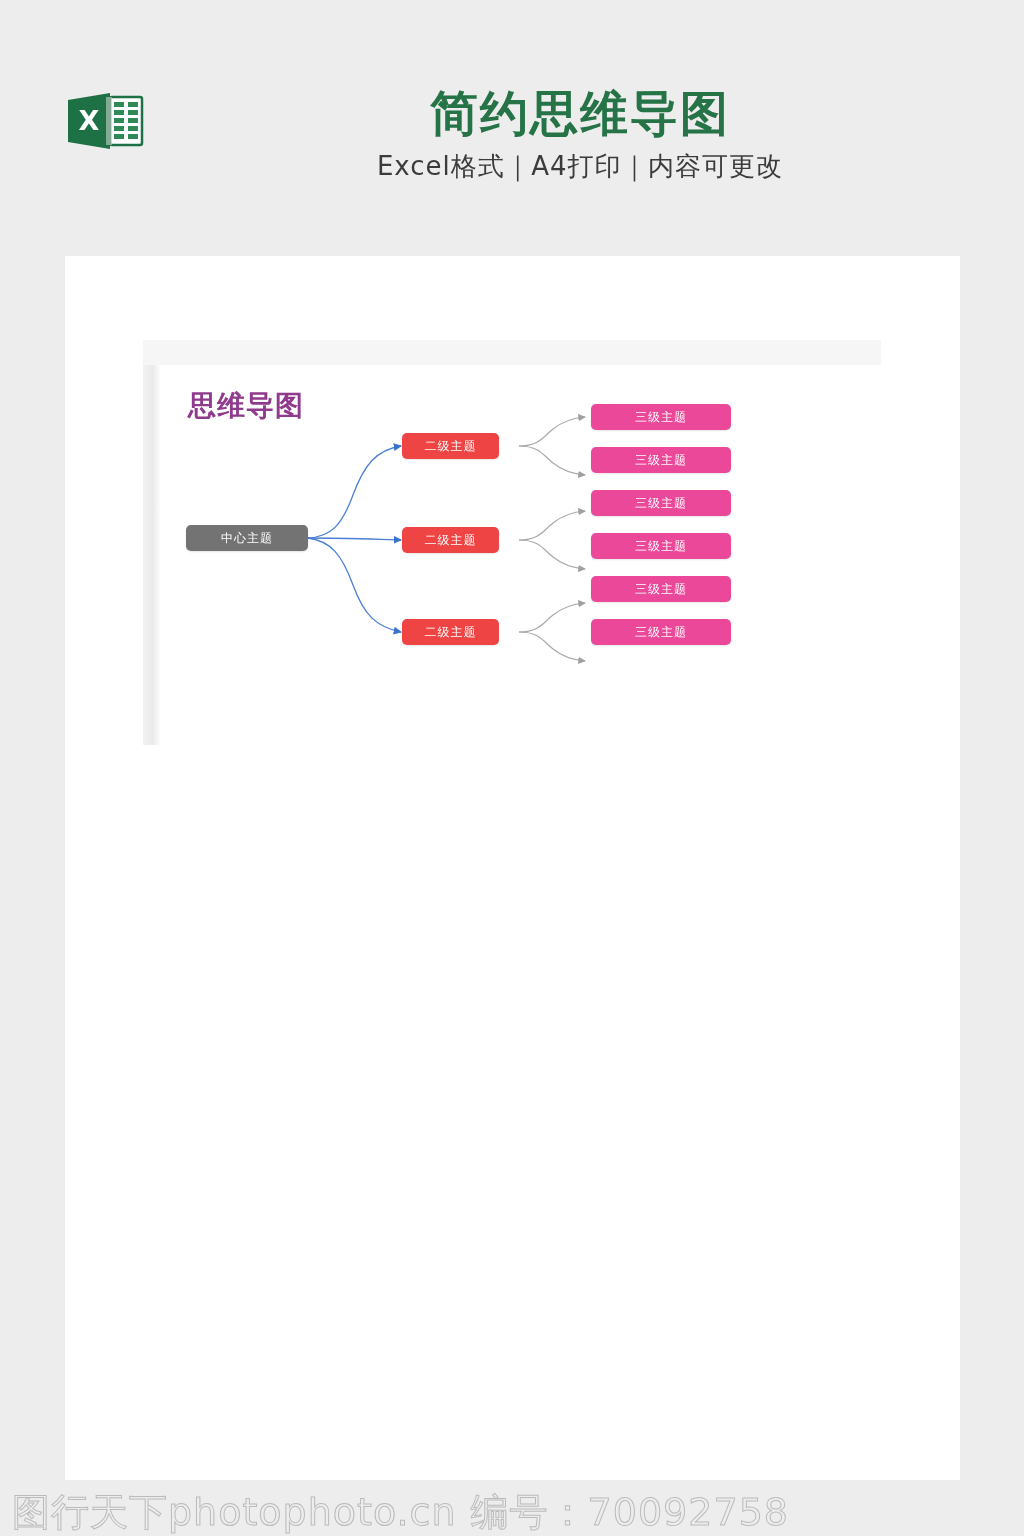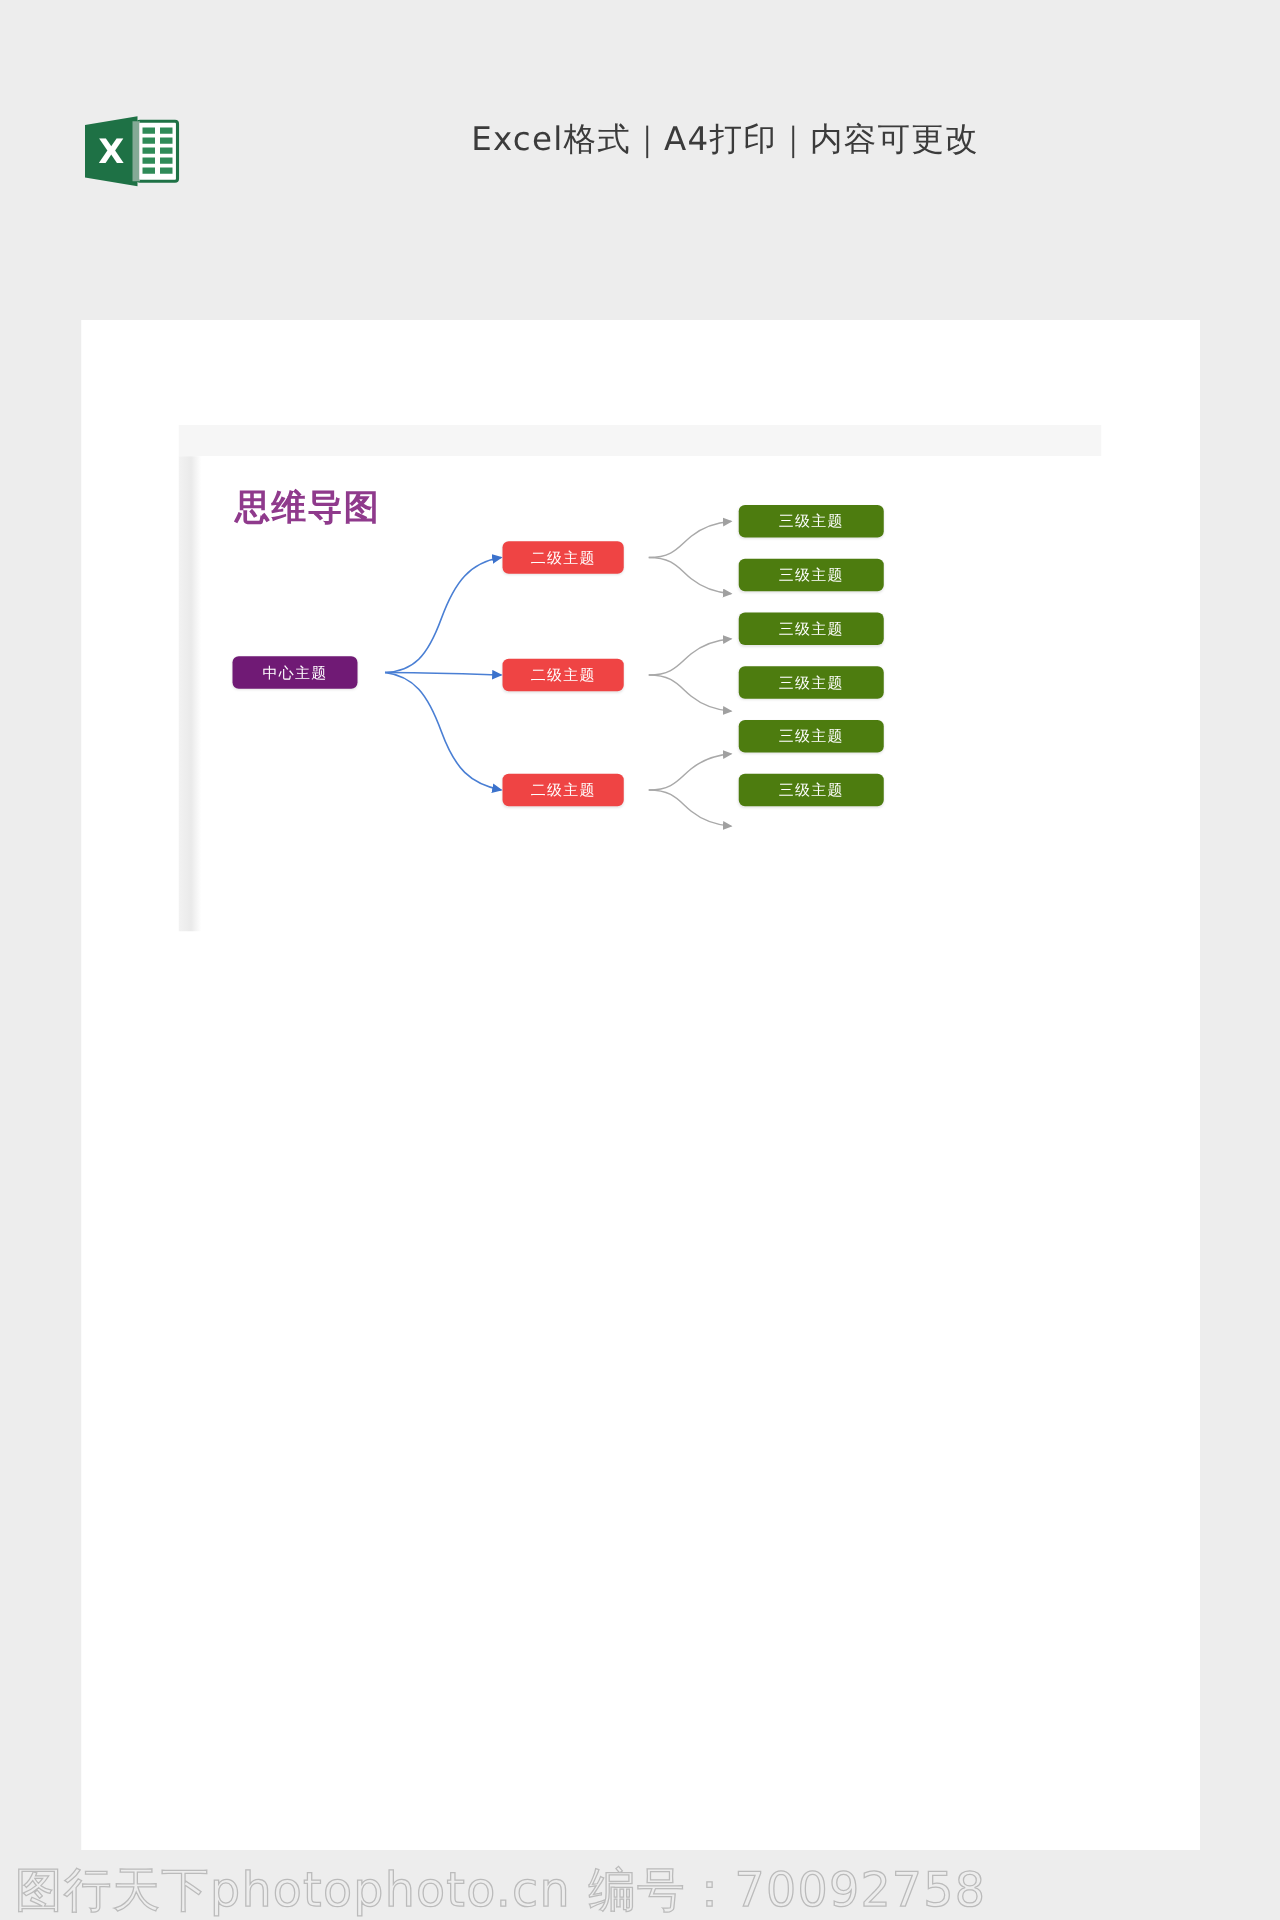--- a/index.html
+++ b/index.html
@@ -136,36 +136,36 @@
     justify-content: center;
     color: #ffffff;
     font-size: 12px;
     letter-spacing: 1px;
     border-radius: 5px;
     font-family: "DejaVu Sans", "Liberation Sans", sans-serif;
     white-space: nowrap;
   }
 
   .node-central {
-    background: #701a75;
-    width: 100px;
+    background: #737373;
+    width: 122px;
     height: 26px;
     box-shadow: 0 1px 2px rgba(0,0,0,0.10);
   }
 
   .node-second {
     background: #ef4444;
     width: 97px;
     height: 26px;
     box-shadow: 0 1px 2px rgba(0,0,0,0.10);
   }
 
   .node-third {
-    background: #4d7c0f;
-    width: 116px;
+    background: #ec4899;
+    width: 140px;
     height: 26px;
     box-shadow: 0 1px 2px rgba(0,0,0,0.10);
   }
 
   
   #footer-watermark {
     position: absolute;
     left: 12px;
     top: 1487px;
     font-size: 38px;
@@ -200,20 +200,21 @@
         <rect x="62" y="36" width="10" height="5"></rect>
         <rect x="48" y="44" width="10" height="5"></rect>
         <rect x="62" y="44" width="10" height="5"></rect>
       </g>
       <rect x="40" y="7" width="6" height="48" fill="#d9d9d9" opacity="0.55"></rect>
       <text x="23" y="40" font-family="DejaVu Sans, sans-serif" font-size="27" font-weight="bold" fill="#ffffff" text-anchor="middle">X</text>
     </svg>
   </div>
 
   <div id="header-text">
+    <h1 id="page-title">简约思维导图</h1>
     <p id="page-subtitle">Excel格式｜A4打印｜内容可更改</p>
   </div>
 
 </div>
 
 <div id="document-page">
 
   <div id="sheet-topbar"></div>
   <div id="sheet-gutter"></div>
 

